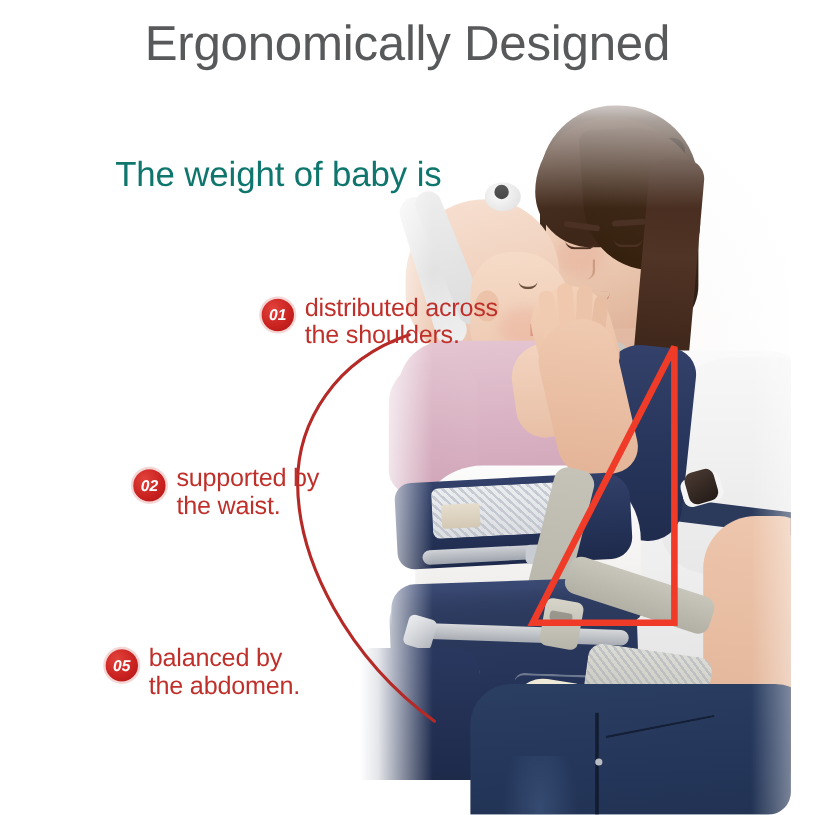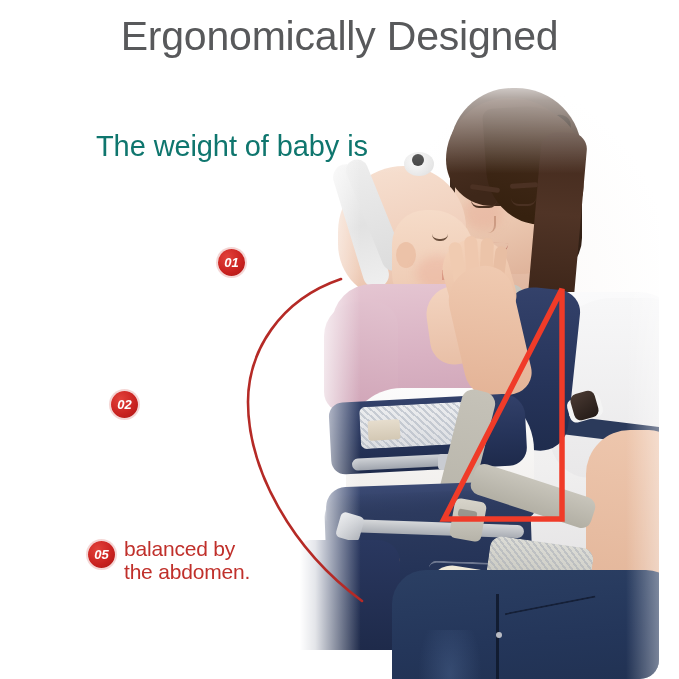--- a/index.html
+++ b/index.html
@@ -544,24 +544,28 @@
   <div class="headline">Ergonomically Designed</div>
   <div class="subhead">The weight of baby is</div>
 
   <svg class="overlay" viewBox="0 0 679 679">
     <path d="M 341 279 C 279 300, 248 352, 248 402 C 248 468, 290 548, 362 601" fill="none" stroke="#b52a26" stroke-width="2.6" stroke-linecap="round"></path>
     <path d="M 562 289 L 444 519 L 562 519 Z" fill="none" stroke="#f03b28" stroke-width="5.5" stroke-linejoin="miter"></path>
   </svg>
 
   <div class="callout" id="callout-1">
     <div class="badge">01</div>
+    <div class="callout-text">distributed across
+the shoulders.</div>
   </div>
 
   <div class="callout" id="callout-2">
     <div class="badge">02</div>
+    <div class="callout-text">supported by
+the waist.</div>
   </div>
 
   <div class="callout" id="callout-3">
     <div class="badge">05</div>
     <div class="callout-text">balanced by
 the abdomen.</div>
   </div>
 
 </div>
 

